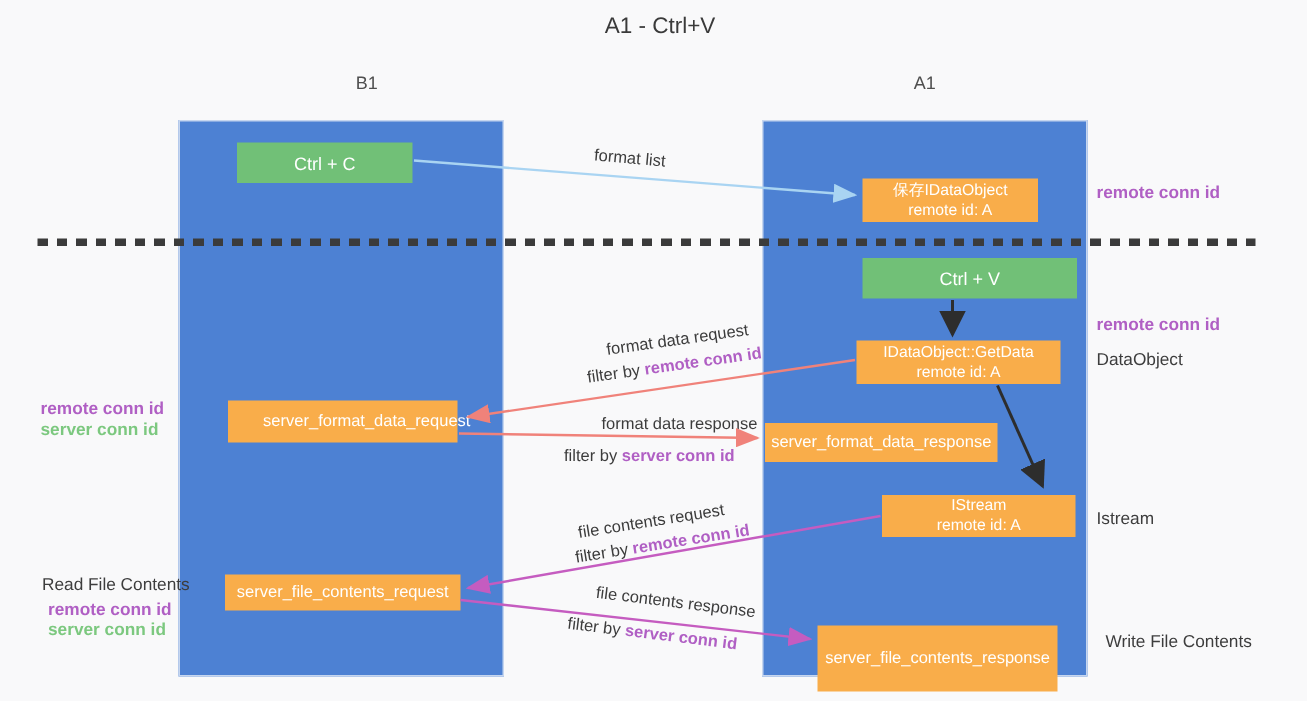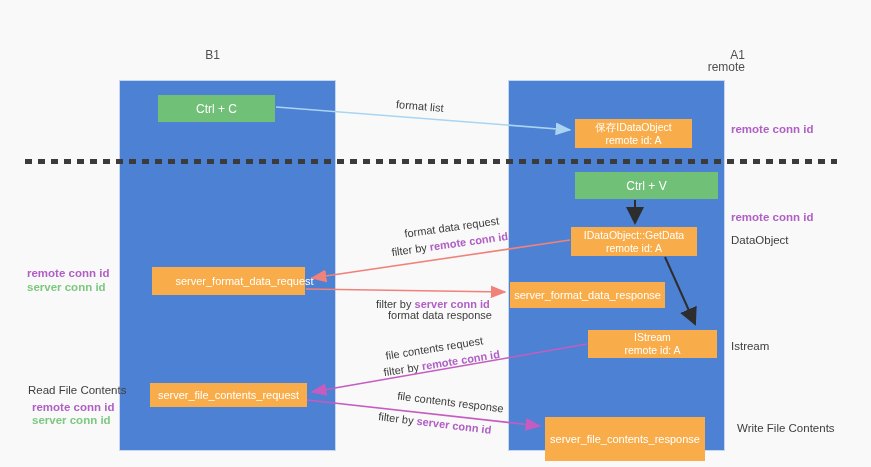--- a/index.html
+++ b/index.html
@@ -38,49 +38,49 @@
   .purple{color:#b05fc4;font-weight:bold;}
   .lgreen{color:#7cc87f;font-weight:bold;}
   .dark{color:#3d3d3d;}
   .edge-label{font-size:11px;color:#3c3c3c;white-space:nowrap;z-index:3;}
   svg.overlay{position:absolute;left:0;top:0;z-index:4;pointer-events:none;}
 </style>
 </head>
 <body>
 
 <div class="abs title">
+  <div>A1 - Ctrl+V</div>
 </div>
 
-<div class="abs lane-header" style="left:104px;width:217px;">
+<div class="abs lane-header" style="left:136px;width:217px;">
   <div>B1</div>
 </div>
-<div class="abs lane-header" style="left:528px;width:217px;text-align:right;">
+<div class="abs lane-header" style="left:508px;width:217px;">
   <div>A1</div>
-  <div>remote</div>
 </div>
 
 <div class="abs lane" style="left:119px;"></div>
 <div class="abs lane" style="left:508px;"></div>
 
 <div class="abs dashes"></div>
 
 <div class="abs node green" style="left:158px;top:95px;width:117px;height:27px;">
   <span>Ctrl + C</span>
 </div>
 
 <div class="abs node orange two-line" style="left:575px;top:119px;width:117px;height:29px;">
   <span>保存IDataObject</span>
   <span>remote id: A</span>
 </div>
 
 <div class="abs node green" style="left:575px;top:172px;width:143px;height:27px;">
   <span>Ctrl + V</span>
 </div>
 
-<div class="abs node orange two-line" style="left:571px;top:227px;width:126px;height:29px;">
+<div class="abs node orange two-line" style="left:571px;top:227px;width:136px;height:29px;">
   <span>IDataObject::GetData</span>
   <span>remote id: A</span>
 </div>
 
 <div class="abs node orange one-line" style="left:152px;top:267px;width:153px;height:28px;padding-left:32px;">
   <span>server_format_data_request</span>
 </div>
 
 <div class="abs node orange one-line" style="left:510px;top:282px;width:155px;height:26px;">
   <span>server_format_data_response</span>
@@ -112,21 +112,21 @@
 <div class="abs side-label lgreen" style="left:32px;top:414px;">server conn id</div>
 
 <div class="abs edge-label" style="left:396px;top:100px;transform:rotate(5deg);">format list</div>
 
 <div class="abs edge-label" style="left:404px;top:221px;transform:rotate(-8deg);">format data request</div>
 <div class="abs edge-label" style="left:391px;top:238px;transform:rotate(-8deg);">
   <span>filter by</span>
   <span class="purple">remote conn id</span>
 </div>
 
-<div class="abs edge-label" style="left:388px;top:277px;margin-top:32px;">format data response</div>
+<div class="abs edge-label" style="left:401px;top:277px;">format data response</div>
 <div class="abs edge-label" style="left:376px;top:298px;">
   <span>filter by</span>
   <span class="purple">server conn id</span>
 </div>
 
 <div class="abs edge-label" style="left:385px;top:342px;transform:rotate(-9deg);">file contents request</div>
 <div class="abs edge-label" style="left:383px;top:357px;transform:rotate(-9deg);">
   <span>filter by</span>
   <span class="purple">remote conn id</span>
 </div>

